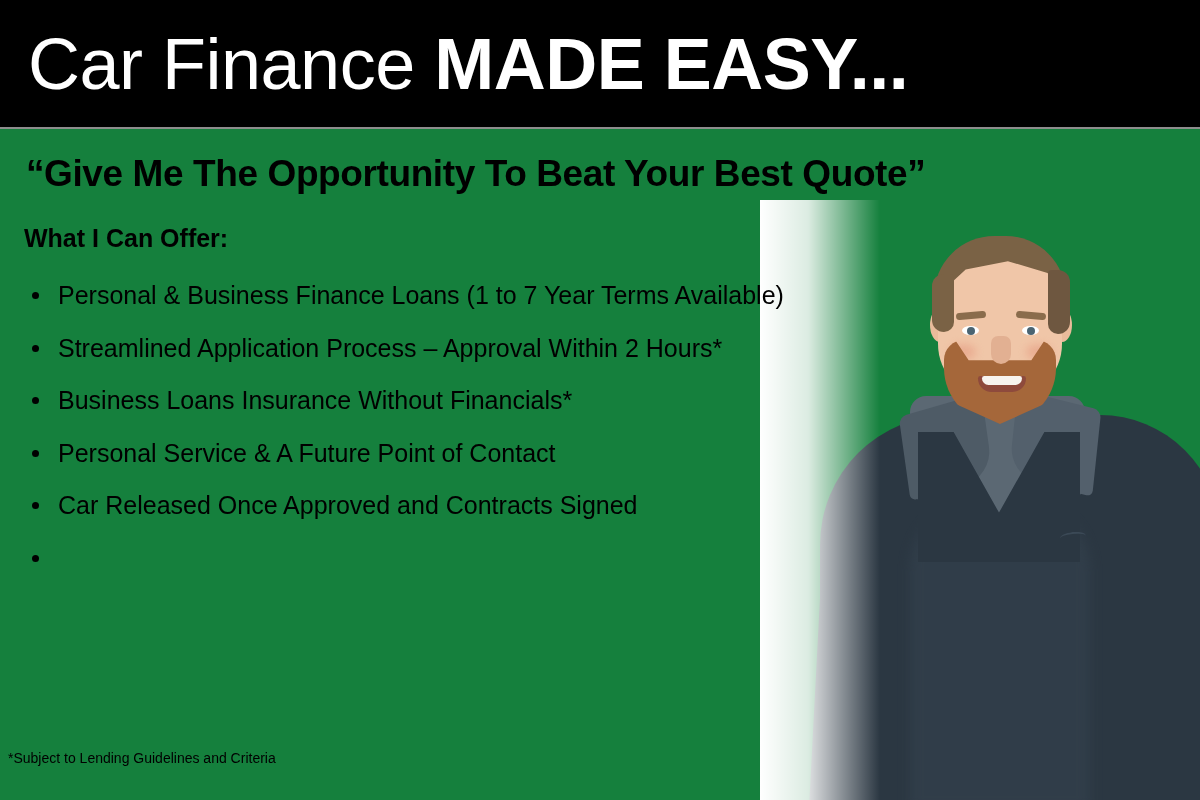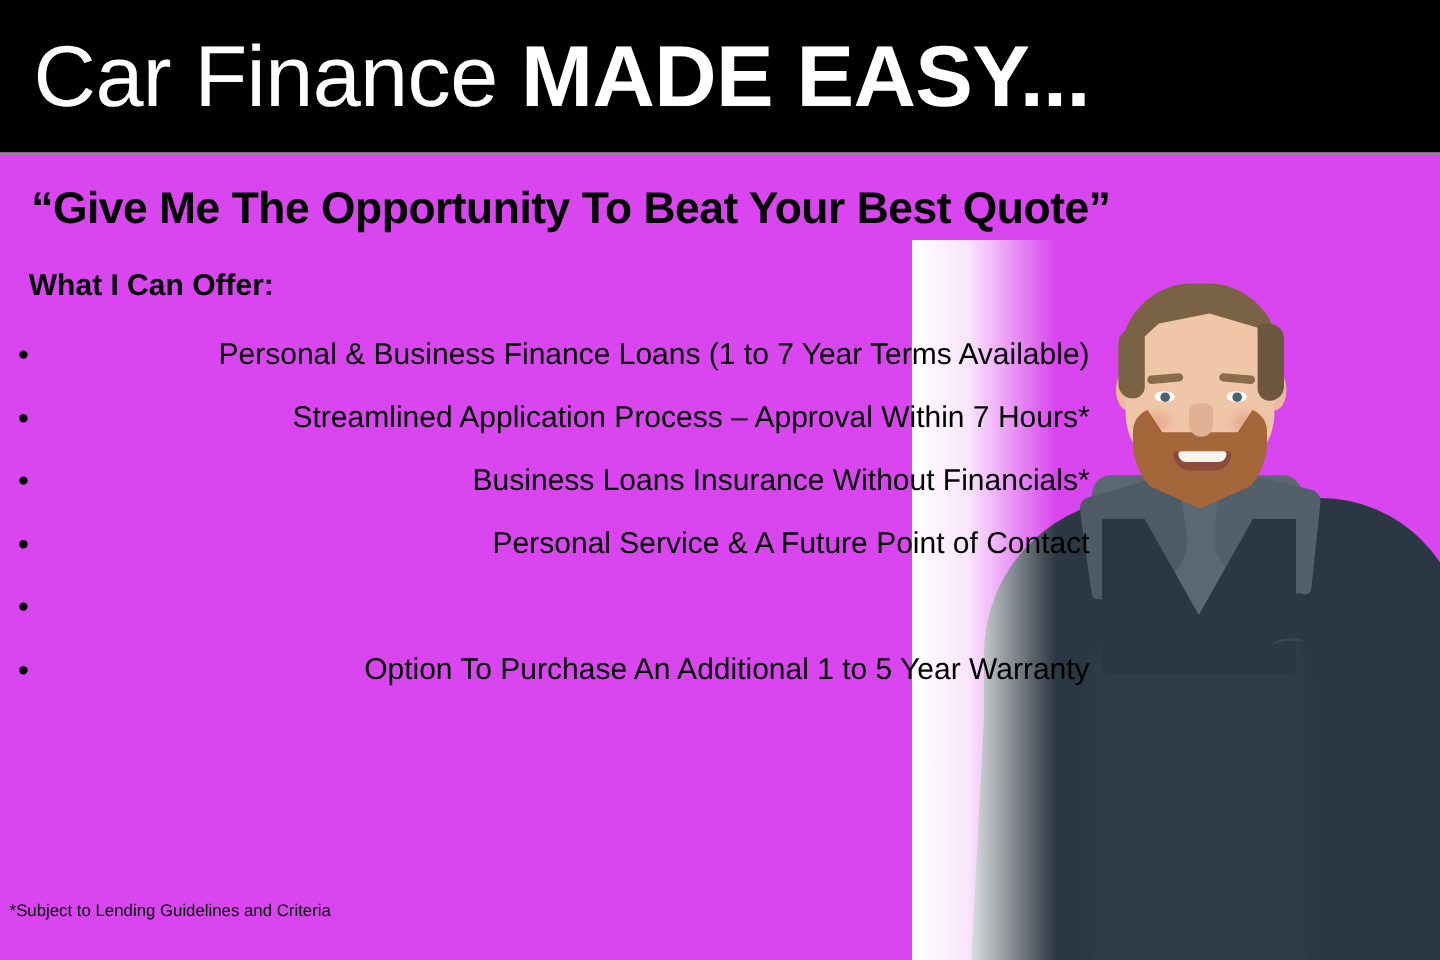--- a/index.html
+++ b/index.html
@@ -7,21 +7,21 @@
     padding: 0;
     background: #ffffff;
   }
   body {
     font-family: "Liberation Sans", sans-serif;
   }
   .poster {
     position: relative;
     width: 1200px;
     height: 800px;
-    background: #d946ef;
+    background: #15803d;
     overflow: hidden;
   }
 
   
   .header-band {
     position: absolute;
     left: 0;
     top: 0;
     width: 1200px;
     height: 127px;
@@ -331,27 +331,26 @@
   .offer-heading {
     position: absolute;
     left: 24px;
     top: 97px;
     font-size: 25px;
     font-weight: 700;
     color: #000000;
   }
   .bullet-list {
     position: absolute;
-    left: 8px;
+    left: 24px;
     top: 142px;
     width: 900px;
     margin: 0;
     padding: 0;
     list-style: none;
-    text-align: right;
   }
   .bullet-item {
     position: relative;
     padding-left: 34px;
     height: 52.5px;
     line-height: 52.5px;
     font-size: 25px;
     color: #000000;
     white-space: nowrap;
   }
@@ -414,23 +413,23 @@
     <div class="ph-teeth"></div>
     <div class="photo-fade"></div>
   </div>
 
   <div class="content">
     <div class="quote-line">“Give Me The Opportunity To Beat Your Best Quote”</div>
     <div class="offer-heading">What I Can Offer:</div>
 
     <ul class="bullet-list">
       <li class="bullet-item"><span class="bullet-dot"></span><span>Personal &amp; Business Finance Loans (1 to 7 Year Terms Available)</span></li>
-      <li class="bullet-item"><span class="bullet-dot"></span><span>Streamlined Application Process – Approval Within 7 Hours*</span></li>
+      <li class="bullet-item"><span class="bullet-dot"></span><span>Streamlined Application Process – Approval Within 2 Hours*</span></li>
       <li class="bullet-item"><span class="bullet-dot"></span><span>Business Loans Insurance Without Financials*</span></li>
       <li class="bullet-item"><span class="bullet-dot"></span><span>Personal Service &amp; A Future Point of Contact</span></li>
+      <li class="bullet-item"><span class="bullet-dot"></span><span>Car Released Once Approved and Contracts Signed</span></li>
       <li class="bullet-item"><span class="bullet-dot"></span></li>
-      <li class="bullet-item"><span class="bullet-dot"></span><span>Option To Purchase An Additional 1 to 5 Year Warranty</span></li>
     </ul>
 
     <div class="footnote">*Subject to Lending Guidelines and Criteria</div>
   </div>
 
 </div>
 
 </body></html>

